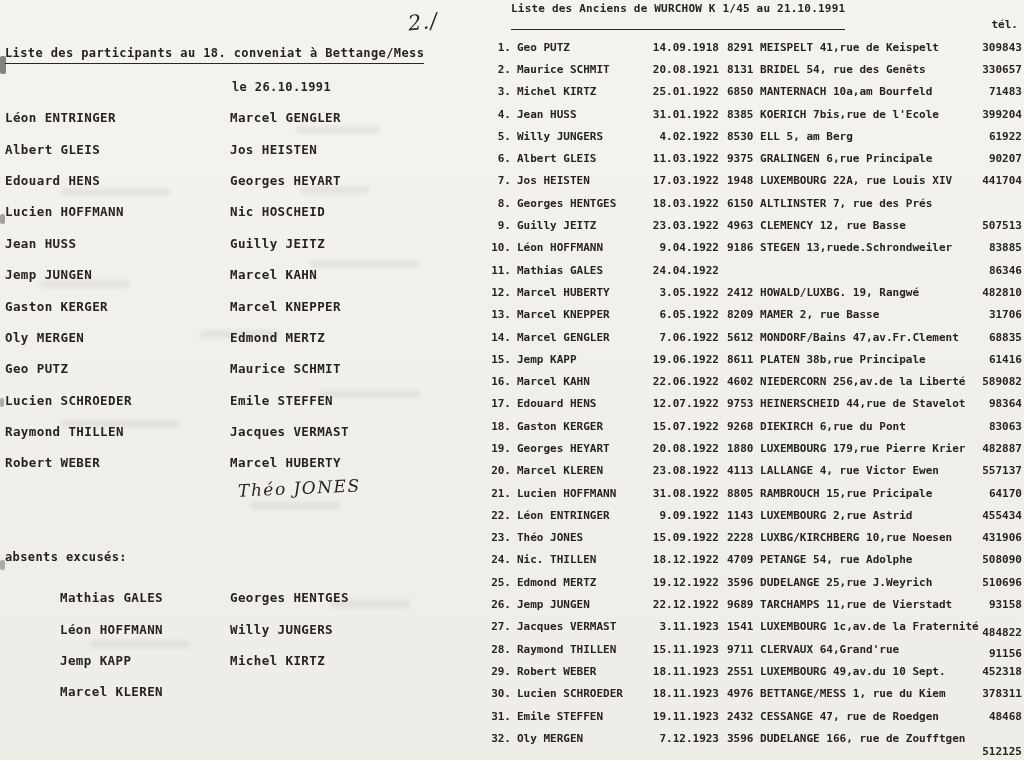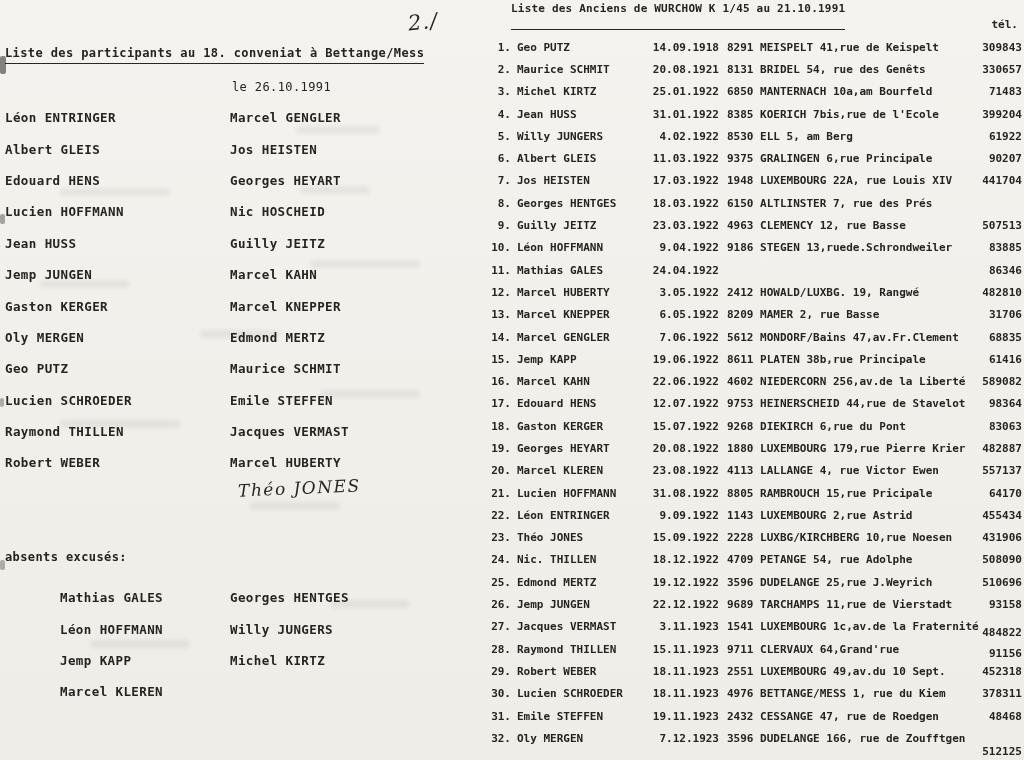--- a/index.html
+++ b/index.html
@@ -29,21 +29,21 @@
   
   .left-page{position:absolute;left:0;top:0;width:472px;height:616px;}
   .lp-title{
     position:absolute;left:5px;top:46px;margin:0;
     font-size:12px;font-weight:700;letter-spacing:.4px;
     border-bottom:1.5px solid #2a2722;padding-bottom:3px;
     white-space:nowrap;
   }
   .lp-date{
     position:absolute;left:232px;top:80px;
-    font-size:12px;font-weight:400;letter-spacing:.4px;
+    font-size:12px;font-weight:700;letter-spacing:.4px;
   }
   .lp-list{position:absolute;left:5px;right:10px;}
   .lp-list.participants{top:102px;}
   .lp-list.absents{top:582px;}
   .lp-row{display:flex;height:31.4px;align-items:center;
     font-size:12.5px;font-weight:700;letter-spacing:.4px;white-space:nowrap;}
   .lp-col1{width:225px;flex:0 0 auto;}
   .lp-col2{flex:1;}
   .lp-list.absents .lp-col1{padding-left:55px;width:170px;}
   .lp-absents-heading{

